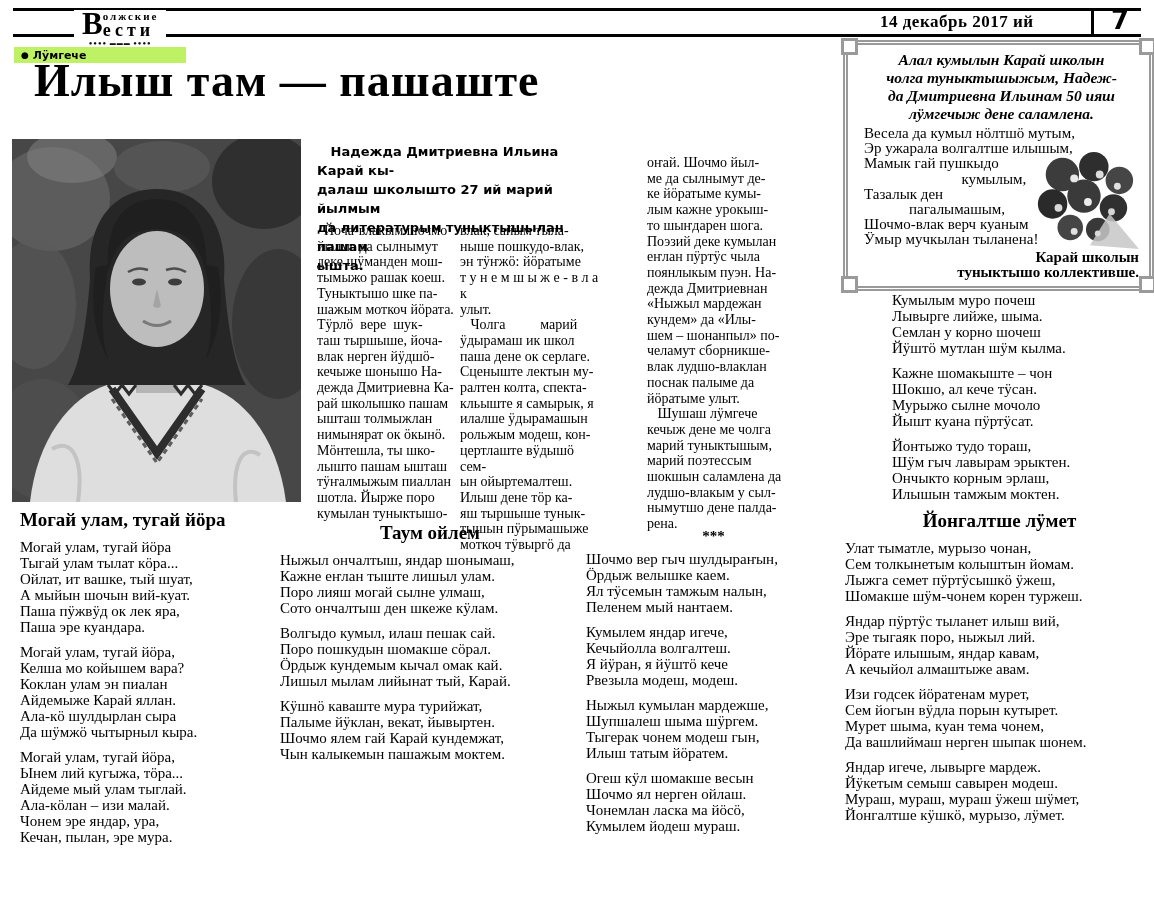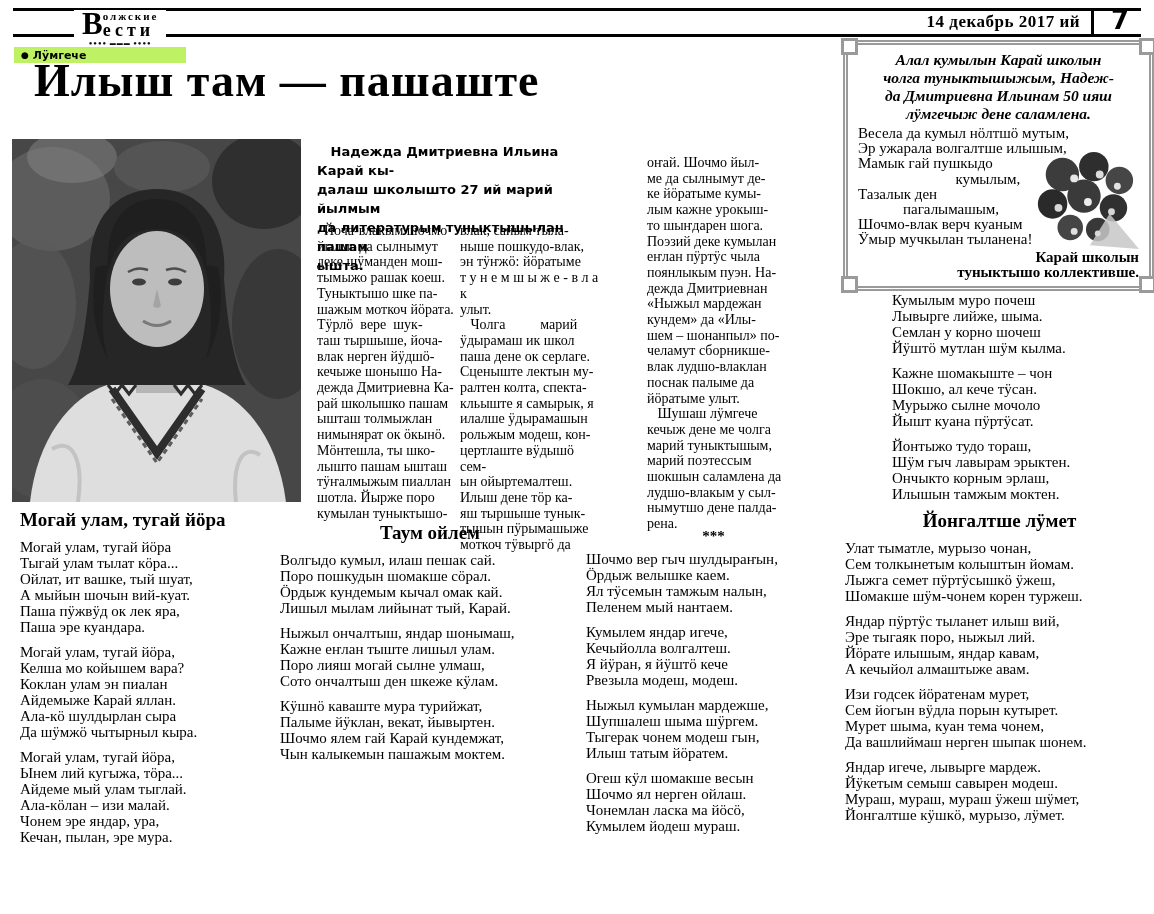--- a/index.html
+++ b/index.html
@@ -10,21 +10,21 @@
   .rule-top{position:absolute;left:13px;top:8px;width:1128px;height:3px;background:#000;}
   .rule-mid{position:absolute;left:13px;top:34px;width:1128px;height:3px;background:#000;}
   .logo{position:absolute;left:74px;top:10px;background:#fff;padding:1px 8px 0 8px;z-index:2;
         display:flex;flex-direction:column;align-items:center;line-height:1;}
   .logo-row{display:flex;align-items:flex-start;}
   .logo-initial{font-size:31px;font-weight:bold;letter-spacing:0;line-height:.85;}
   .logo-stack{display:flex;flex-direction:column;align-items:flex-start;}
   .logo-top{font-size:11px;font-weight:bold;letter-spacing:2px;line-height:1;}
   .logo-bottom{font-size:18px;font-weight:bold;letter-spacing:4px;line-height:1;margin-top:-1px;}
   .logo-orn{font-size:6px;letter-spacing:1px;color:#111;margin-top:1px;}
-  .masthead-date{position:absolute;top:12px;left:880px;width:200px;text-align:right;
+  .masthead-date{position:absolute;top:12px;left:880px;width:200px;
         font-weight:bold;font-size:17px;letter-spacing:.5px;z-index:2;}
   .pagenum-bar{position:absolute;left:1091px;top:8px;width:3px;height:29px;background:#000;}
   .pagenum{position:absolute;left:1097px;top:5px;width:46px;text-align:center;
         font-family:"DejaVu Sans",sans-serif;font-weight:bold;font-size:26px;}
 
   
   .rubric{position:absolute;left:14px;top:47px;width:172px;height:16px;background:#bef264;
         font-family:"DejaVu Sans",sans-serif;font-weight:bold;font-size:11px;line-height:16px;
         padding-left:7px;box-sizing:border-box;}
   .rubric .bullet{font-size:9px;vertical-align:1px;margin-right:4px;}
@@ -51,21 +51,21 @@
   .centered{text-align:center;}
   #poem-mogai{position:absolute;left:20px;top:509px;width:280px;}
   #poem-taum{position:absolute;left:280px;top:522px;width:300px;}
   #poem-asterisk{position:absolute;left:586px;top:528px;width:255px;}
   #poem-asterisk .poem-title{font-size:15px;margin-bottom:6px;}
   #poem-kumylym{position:absolute;left:892px;top:292px;width:245px;}
   #poem-yongaltshe{position:absolute;left:845px;top:510px;width:309px;}
 
   
   .gbox{position:absolute;left:843px;top:40px;width:311px;box-sizing:border-box;
-        border:5px double #9a9a9a;padding:6px 10px 5px 10px;background:#fff;}
+        border:5px double #9a9a9a;padding:6px 10px 5px 16px;background:#fff;}
   .gbox .corner{position:absolute;width:11px;height:11px;border:3px solid #9a9a9a;background:#fff;}
   .gbox .c-tl{left:-7px;top:-7px;} .gbox .c-tr{right:-7px;top:-7px;}
   .gbox .c-bl{left:-7px;bottom:-7px;} .gbox .c-br{right:-7px;bottom:-7px;}
   .box-salutation{font-weight:bold;font-style:italic;font-size:15.5px;line-height:18px;
         text-align:center;white-space:pre-wrap;}
   .box-poem{font-size:15px;line-height:15.2px;white-space:pre-wrap;margin-top:3px;position:relative;z-index:2;}
   .box-signature{font-weight:bold;font-size:15px;line-height:15.5px;text-align:right;
         white-space:pre-wrap;margin-top:2px;}
   .bouquet{position:absolute;right:6px;top:102px;width:118px;height:108px;z-index:1;}
   .bouquet svg{display:block;width:100%;height:100%;}
@@ -212,28 +212,28 @@
     <div class="poem stanza">Могай улам, тугай йӧра,
 Ынем лий кугыжа, тӧра...
 Айдеме мый улам тыглай.
 Ала-кӧлан – изи малай.
 Чонем эре яндар, ура,
 Кечан, пылан, эре мура.</div>
   </div>
 
   <div id="poem-taum">
     <div class="poem-title centered">Таум ойлем</div>
+    <div class="poem stanza">Ныжыл ончалтыш, яндар шонымаш,
+Кажне еҥлан тыште лишыл улам.
+Поро лияш могай сылне улмаш,
+Сото ончалтыш ден шкеже кӱлам.</div>
     <div class="poem stanza">Волгыдо кумыл, илаш пешак сай.
 Поро пошкудын шомакше сӧрал.
 Ӧрдыж кундемым кычал омак кай.
 Лишыл мылам лийынат тый, Карай.</div>
-    <div class="poem stanza">Ныжыл ончалтыш, яндар шонымаш,
-Кажне еҥлан тыште лишыл улам.
-Поро лияш могай сылне улмаш,
-Сото ончалтыш ден шкеже кӱлам.</div>
     <div class="poem stanza">Кӱшнӧ каваште мура турийжат,
 Палыме йӱклан, векат, йывыртен.
 Шочмо ялем гай Карай кундемжат,
 Чын калыкемын пашажым моктем.</div>
   </div>
 
   <div id="poem-asterisk">
     <div class="poem-title centered">***</div>
     <div class="poem stanza">Шочмо вер гыч шулдыраҥын,
 Ӧрдыж велышке каем.

